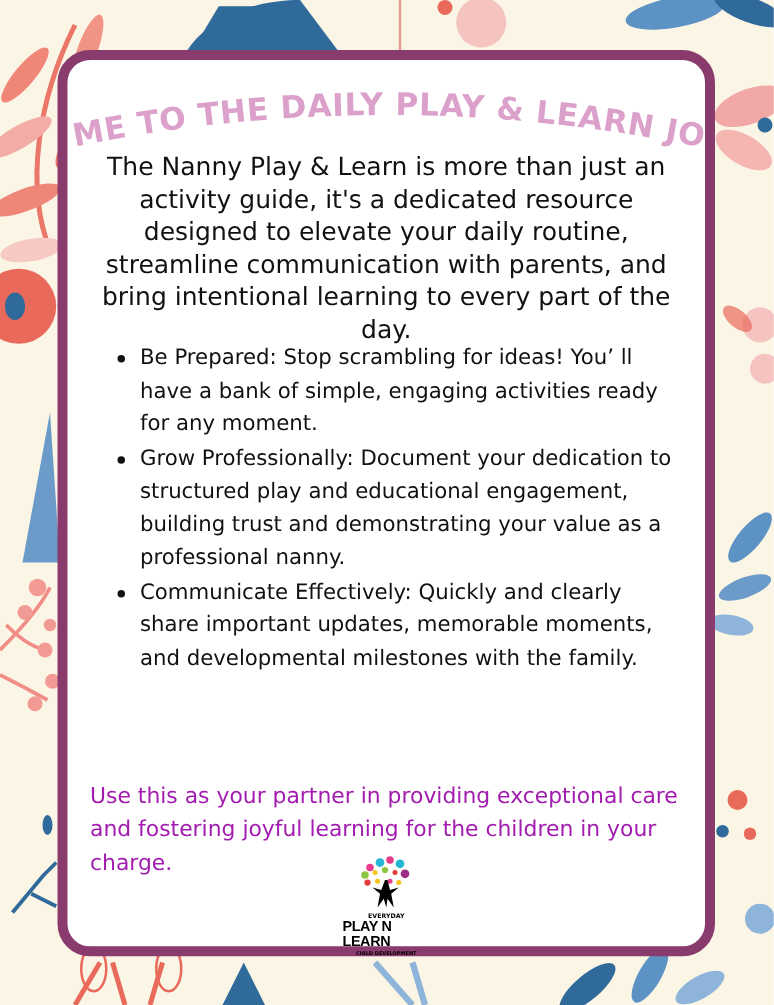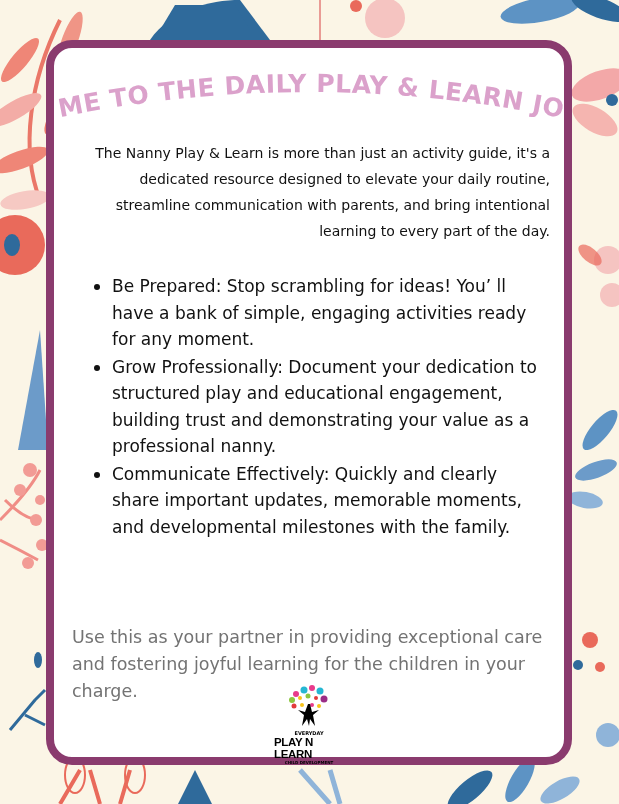--- a/index.html
+++ b/index.html
@@ -12,40 +12,40 @@
     .card {
       position: absolute; left: 46px; top: 40px; width: 510px; height: 709px;
       background: #ffffff; border: 8px solid #8a3b6e; border-radius: 26px;
     }
     .title-svg { position: absolute; left: 0; top: 0; width: 510px; height: 80px; }
     .title-text {
       font-family: "DejaVu Sans", sans-serif; font-weight: bold;
       font-size: 25px; fill: #dba1cb; letter-spacing: 0.5px;
     }
     .intro {
-      position: absolute; left: 14px; top: 92px; width: 482px;
-      text-align: right; color: #111; font-size: 14px; line-height: 26px;
+      position: absolute; left: 14px; top: 72px; width: 482px;
+      text-align: center; color: #111; font-size: 20px; line-height: 26px;
     }
     .helps {
       position: absolute; left: 14px; top: 189px; width: 482px;
       text-align: center; color: #111; font-size: 15px; line-height: 22px;
     }
     .bullets {
       position: absolute; left: 40px; top: 225px; width: 452px;
       margin: 0; padding: 0; list-style: none; color: #111;
       font-size: 17px; line-height: 26.5px;
     }
     .bullets li { position: relative; padding-left: 18px; margin-bottom: 1px; }
     .bullets li::before {
       content: ""; position: absolute; left: 0; top: 11px;
       width: 6px; height: 6px; border-radius: 50%; background: #111;
     }
     .closing {
       position: absolute; left: 18px; top: 576px; width: 480px;
-      color: #737373; font-size: 17.5px; line-height: 27px;
+      color: #a21caf; font-size: 17.5px; line-height: 27px;
     }
     .logo { position: absolute; left: 220px; top: 636px; width: 70px; height: 66px; }
     .logo-top { font-size: 5px; font-weight: bold; text-align: center; color: #000; line-height: 6px; }
     .logo-main { font-size: 11.5px; font-weight: bold; text-align: left; color: #000; line-height: 12px; letter-spacing: -0.3px; font-family: "Liberation Sans", sans-serif; }
     .logo-sub { font-size: 4px; font-weight: bold; text-align: center; color: #000; line-height: 5px; }
   </style>
 </head>
 <body>
 
 <svg class="bg-deco" viewBox="0 0 619 804" xmlns="http://www.w3.org/2000/svg">

